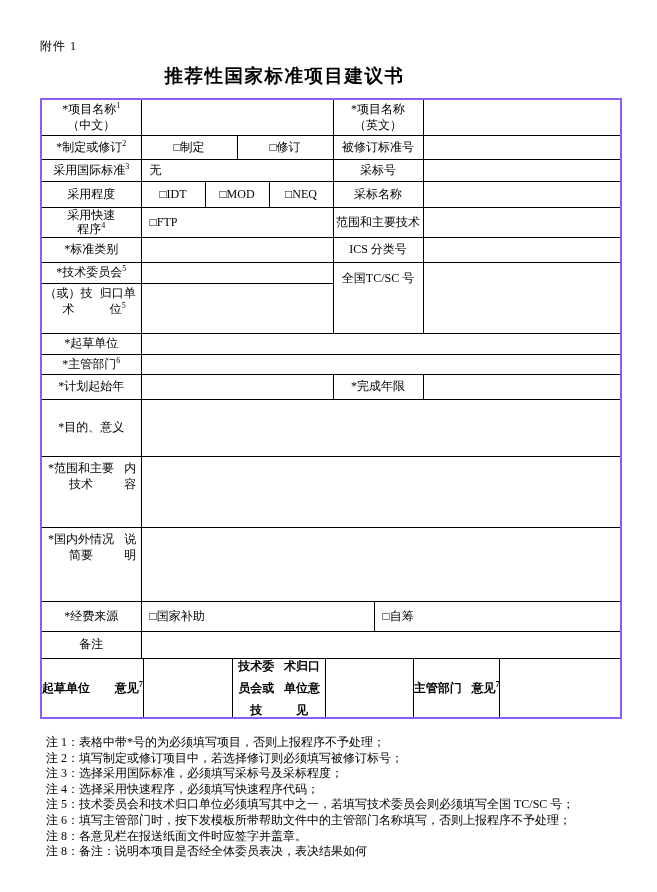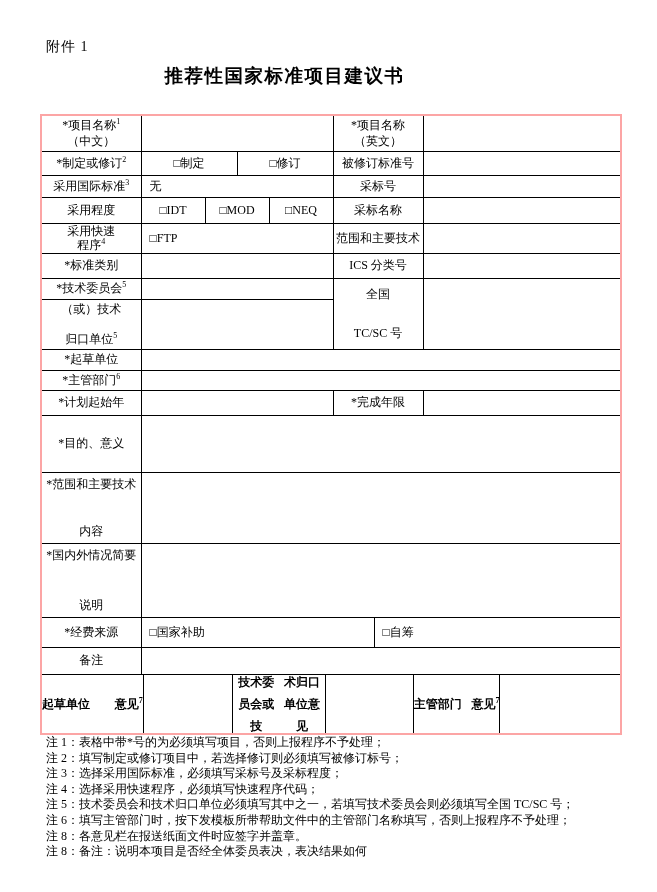--- a/index.html
+++ b/index.html
@@ -1,24 +1,24 @@
 <!DOCTYPE html>
 <html><head>
 <meta charset="utf-8">
 <style>
   html,body{margin:0;padding:0;background:#fff;}
   body{width:657px;height:892px;font-family:"Liberation Serif","DejaVu Serif",serif;color:#000;position:relative;}
   .sheet{position:absolute;left:0;top:0;width:657px;height:892px;background:#fff;}
-  .attachment{position:absolute;left:46px;top:38px;font-size:14px;letter-spacing:1px;}
+  .attachment{position:absolute;left:40px;top:38px;font-size:12px;letter-spacing:1px;}
   .title{position:absolute;left:0;top:63px;width:569px;text-align:center;font-size:18.5px;font-weight:bold;letter-spacing:1.5px;}
-  table.form{position:absolute;left:40px;top:114px;width:580px;border-collapse:collapse;table-layout:fixed;border:2px solid #fca5a5;}
+  table.form{position:absolute;left:40px;top:98px;width:580px;border-collapse:collapse;table-layout:fixed;border:2px solid #8b5cf6;}
   td{border:1px solid #000;font-size:12px;text-align:center;vertical-align:middle;padding:0;overflow:hidden;line-height:1.35;}
   td.left{text-align:left;padding-left:8px;}
   sup{font-size:8px;line-height:0;}
-  .two{display:flex;flex-direction:column;justify-content:space-between;height:100%;}
+  .two{display:flex;justify-content:center;height:100%;}
   .notes{position:absolute;left:46px;top:735px;width:585px;font-size:12px;}
   .note-line{line-height:15.6px;white-space:nowrap;}
   .ops{display:flex;width:100%;height:100%;align-items:stretch;}
   .op{border-right:1px solid #000;display:flex;flex-direction:row;justify-content:space-between;align-items:center;font-size:12px;box-sizing:border-box;font-weight:bold;}
   .op:last-child{border-right:none;}
   .opline{line-height:22px;}
 </style>
 </head>
 <body>
 

